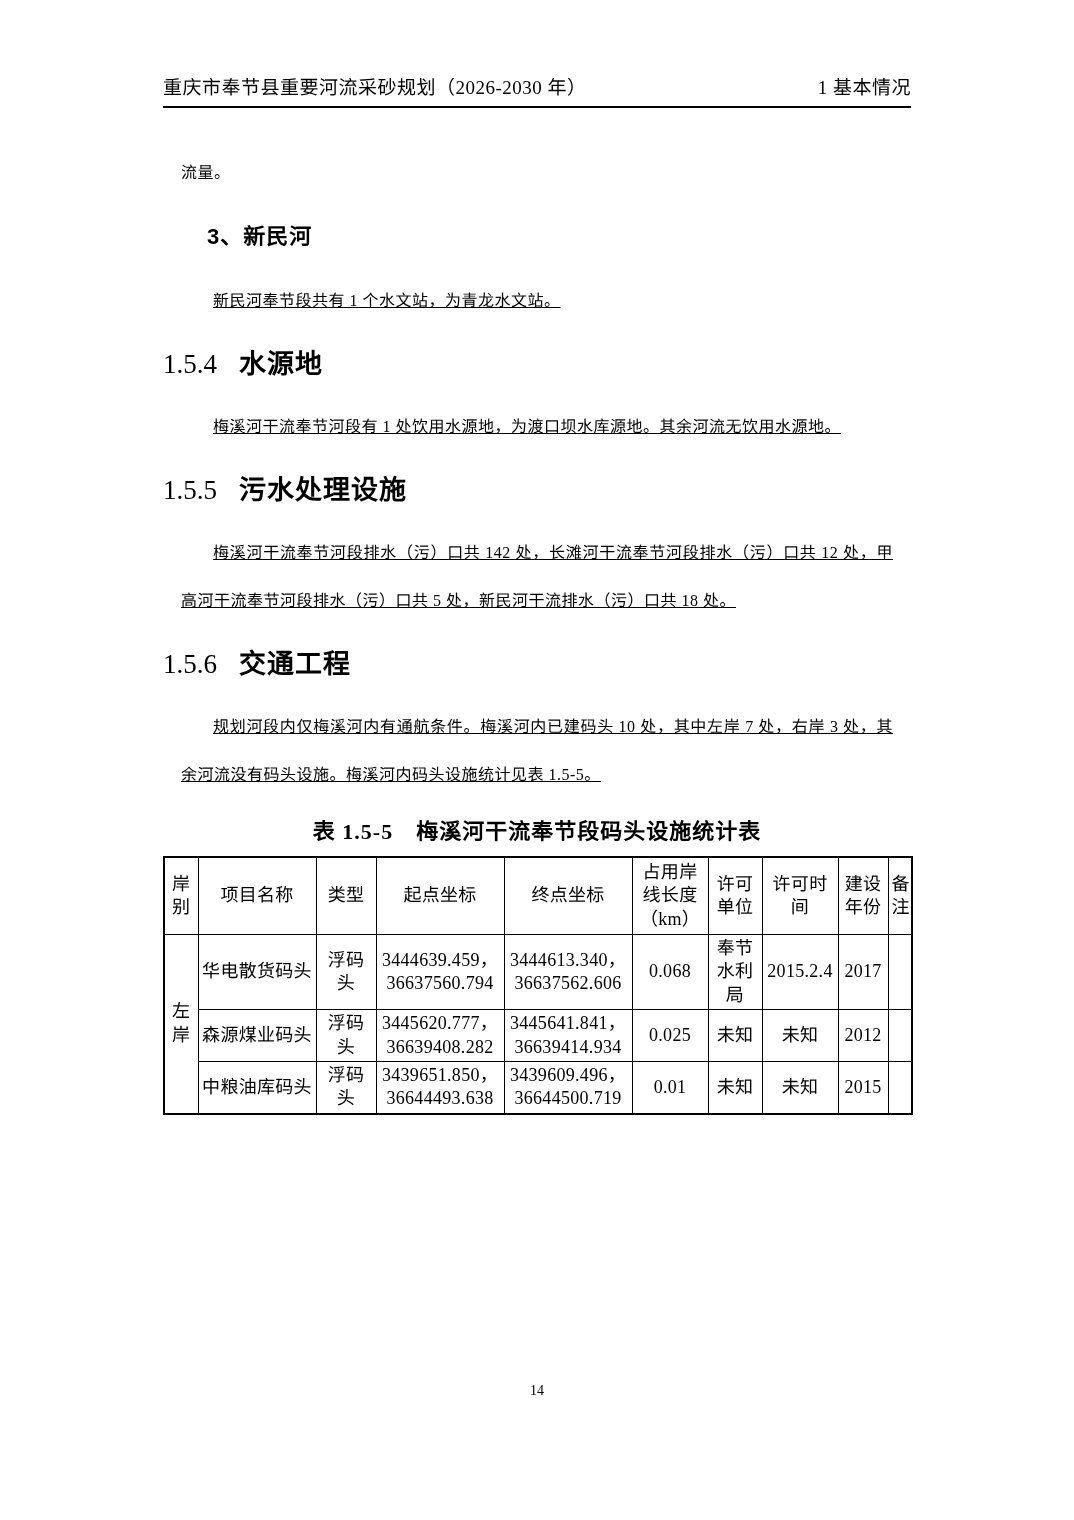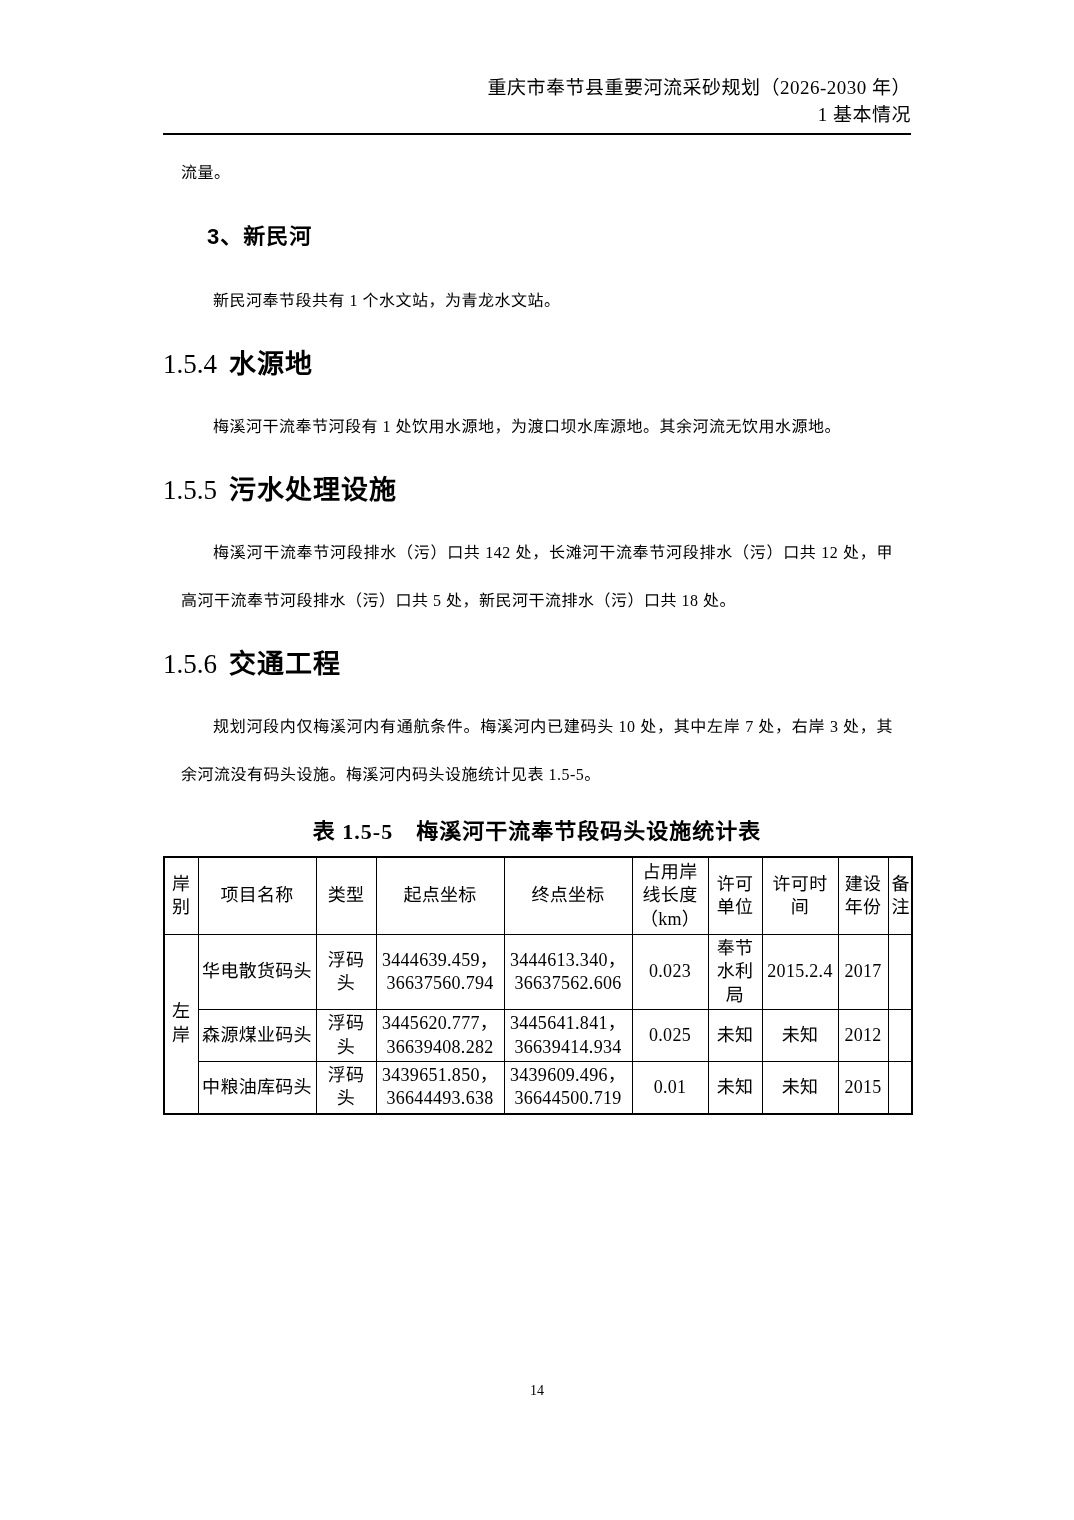--- a/index.html
+++ b/index.html
@@ -10,44 +10,43 @@
     position:relative;overflow:hidden;
   }
   .page{position:absolute;inset:0;}
   
   .doc-header{
     position:absolute;left:163px;width:748px;top:72px;
     display:flex;justify-content:space-between;align-items:flex-end;
     font-size:19px;letter-spacing:0.5px;
     border-bottom:2.5px solid #000;
     padding-bottom:7px;
-    flex-direction:column;
   }
   
   .content{
     position:absolute;left:163px;width:748px;top:131px;
   }
   .body-text{
     font-size:16px;line-height:48px;letter-spacing:0.5px;
     text-align:justify;margin:18px;
   }
-  .indent{text-indent:2em;}
+  .indent{text-indent:2em;text-decoration:underline;}
   .subhead{
     font-family:"Liberation Sans","DejaVu Sans",sans-serif;
     font-size:22px;font-weight:bold;letter-spacing:1px;
     line-height:44px;margin:12px 0 0 0;text-indent:2em;
   }
   .sec-head{
     font-family:"Liberation Sans","DejaVu Sans",sans-serif;
     font-size:27px;font-weight:bold;letter-spacing:1px;
     line-height:42px;margin:16px 0 4px 0;
   }
   .sec-head .sec-num{
     font-family:"Liberation Serif","DejaVu Serif",serif;
-    font-weight:normal;letter-spacing:0;margin-right:12px;
+    font-weight:normal;letter-spacing:0;margin-right:22px;
   }
   
   .table-caption{
     font-family:Liberation Serif, serif;
     font-size:22px;font-weight:bold;letter-spacing:1px;
     text-align:center;margin:14px 0 9px 0;line-height:30px;
   }
   table.dock-table{
     width:748px;border-collapse:collapse;table-layout:fixed;
     border:2px solid #000;
@@ -129,21 +128,21 @@
           <th>备注</th>
         </tr>
       </thead>
       <tbody>
         <tr class="r1">
           <td rowspan="3">左岸</td>
           <td>华电散货码头</td>
           <td>浮码头</td>
           <td>3444639.459，36637560.794</td>
           <td>3444613.340，36637562.606</td>
-          <td>0.023</td>
+          <td>0.068</td>
           <td>奉节水利局</td>
           <td>2015.2.4</td>
           <td>2017</td>
           <td></td>
         </tr>
         <tr class="r2">
           <td>森源煤业码头</td>
           <td>浮码头</td>
           <td>3445620.777，36639408.282</td>
           <td>3445641.841，36639414.934</td>

